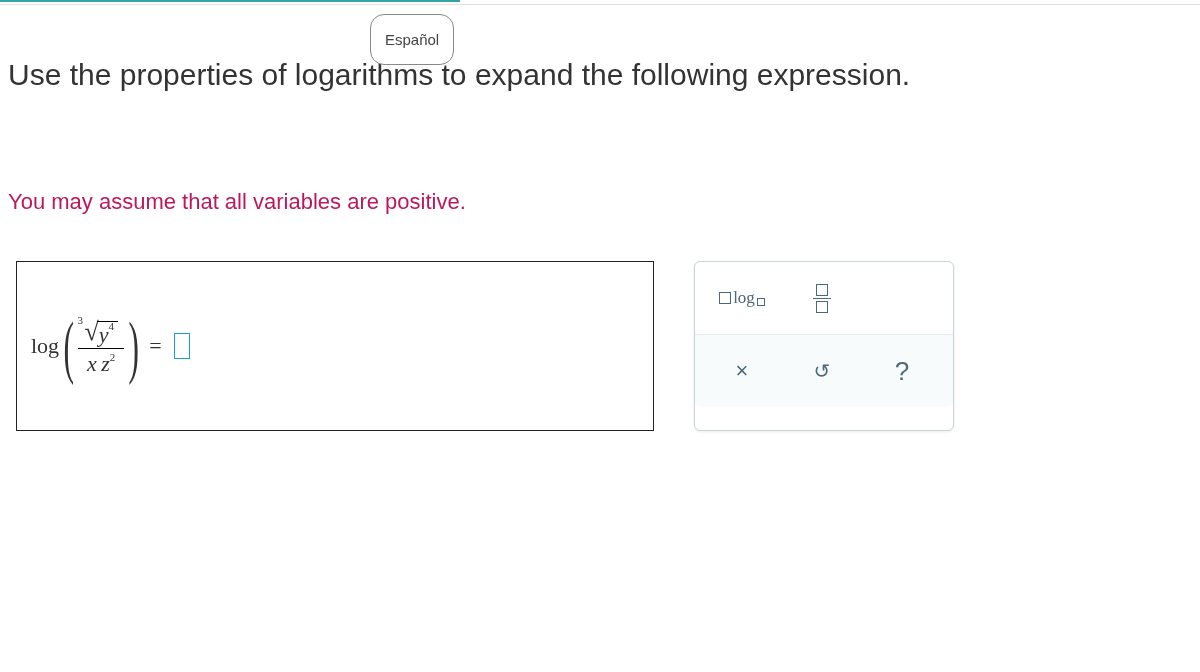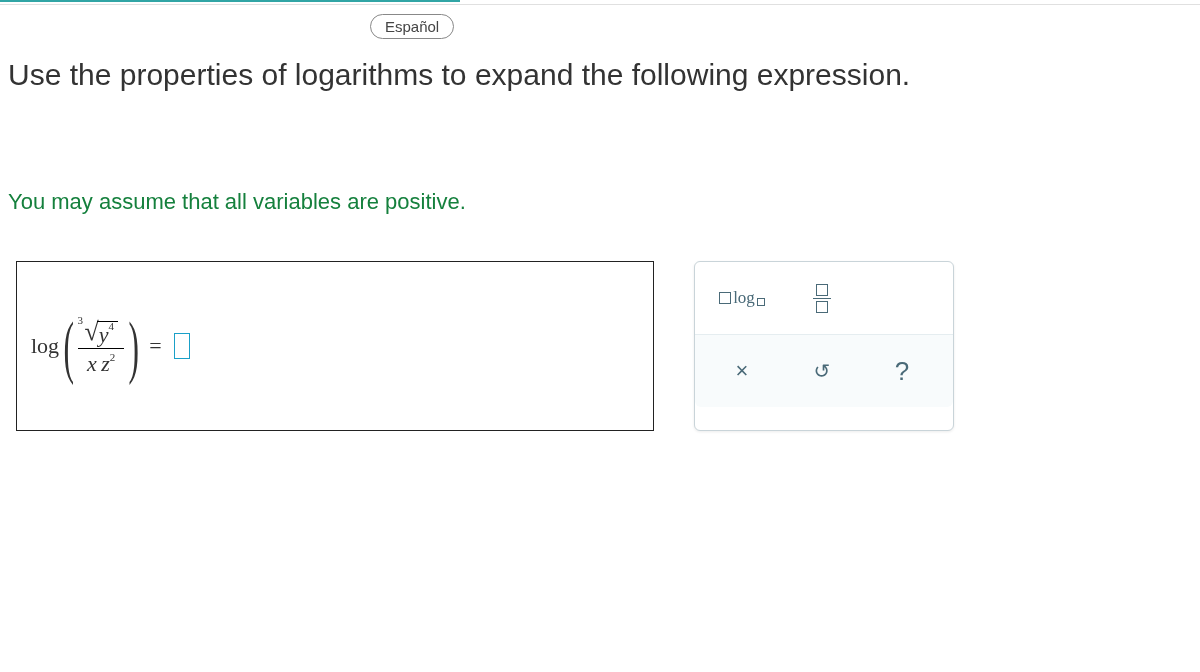--- a/index.html
+++ b/index.html
@@ -26,21 +26,21 @@
     height: 3px;
     background: #bfe6e6;
     border-bottom: 2px solid #31a5a5;
   }
   .language-pill {
     position: absolute;
     top: 14px;
     left: 370px;
     border: 1px solid #888;
     border-radius: 14px;
-    padding: 3px 14px;
+    padding: 16px 14px;
     font-size: 15px;
     color: #444;
     cursor: pointer;
     background: #fff;
   }
   .content {
     padding: 50px 8px 12px 8px;
   }
   .instr1 {
     font-size: 30px;
@@ -50,21 +50,21 @@
   }
   .instr2 {
     font-size: 27px;
     color: #333;
     line-height: 1.35;
     margin-bottom: 18px;
     white-space: nowrap;
   }
   .instr3 {
     font-size: 22px;
-    color: #15803d;
+    color: #be185d;
     margin-bottom: 46px;
   }
   .bottom-row {
     display: flex;
     gap: 40px;
     padding-left: 8px;
   }
   .expr-box {
     border: 1.5px solid #222;
     width: 638px;

